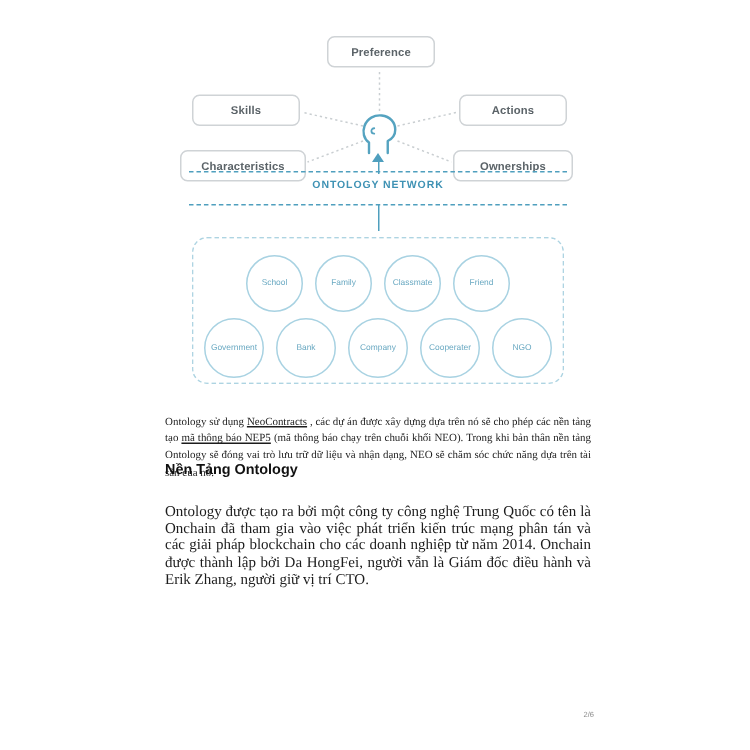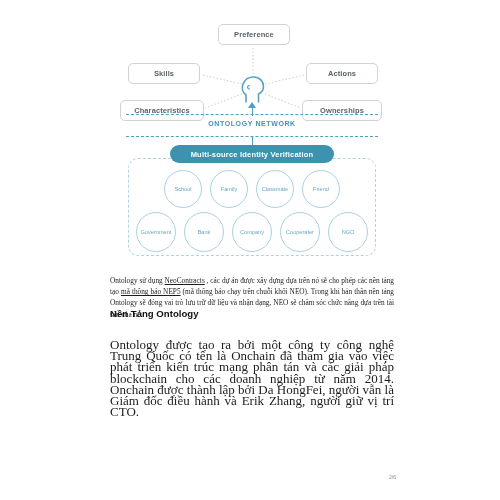--- a/index.html
+++ b/index.html
@@ -200,21 +200,21 @@
     font-size: 9.6px;
     color: #111111;
   }
 
   .body-text-2 {
     position: absolute;
     left: 110px;
     top: 326px;
     width: 284px;
     font-family: "Liberation Serif", serif;
-    font-size: 13px;
+    font-size: 10px;
     line-height: 11.2px;
     color: #1c1c1c;
     text-align: justify;
   }
 
   .page-number {
     position: absolute;
     left: 378px;
     top: 474px;
     width: 18px;
@@ -268,23 +268,20 @@
     <div class="band">
       <div class="band-line top"></div>
       <div class="band-label">ONTOLOGY NETWORK</div>
       <div class="band-line bottom"></div>
     </div>
 
     <div class="stem stem-lower"></div>
 
     <div class="verify-panel"></div>
 
-    <div class="verify-pill">
-      <span>Multi-source Identity Verification</span>
-    </div>
 
     <div class="circle-row row-1">
       <div class="circ">
         <span>School</span>
       </div>
       <div class="circ">
         <span>Family</span>
       </div>
       <div class="circ">
         <span>Classmate</span>

